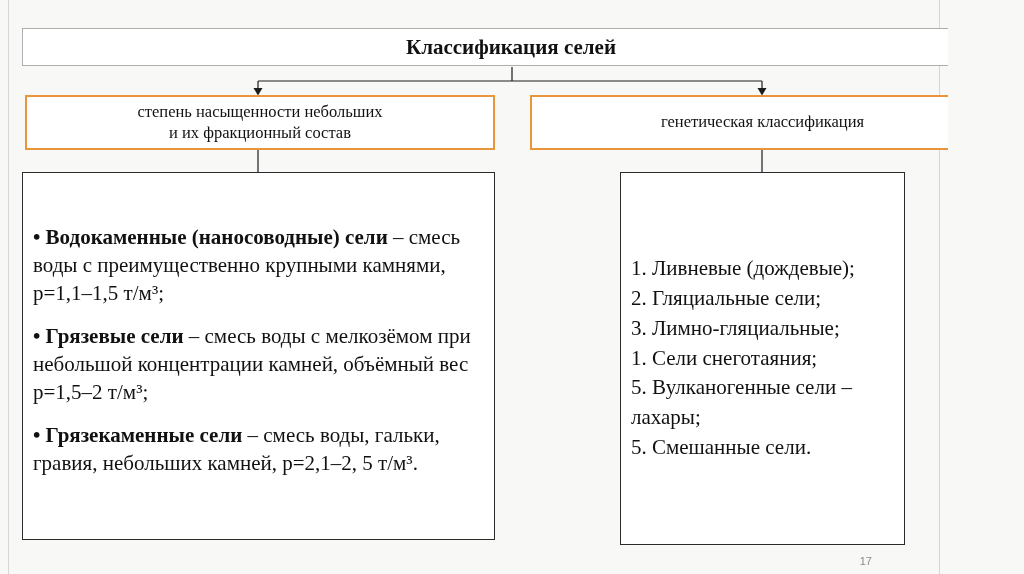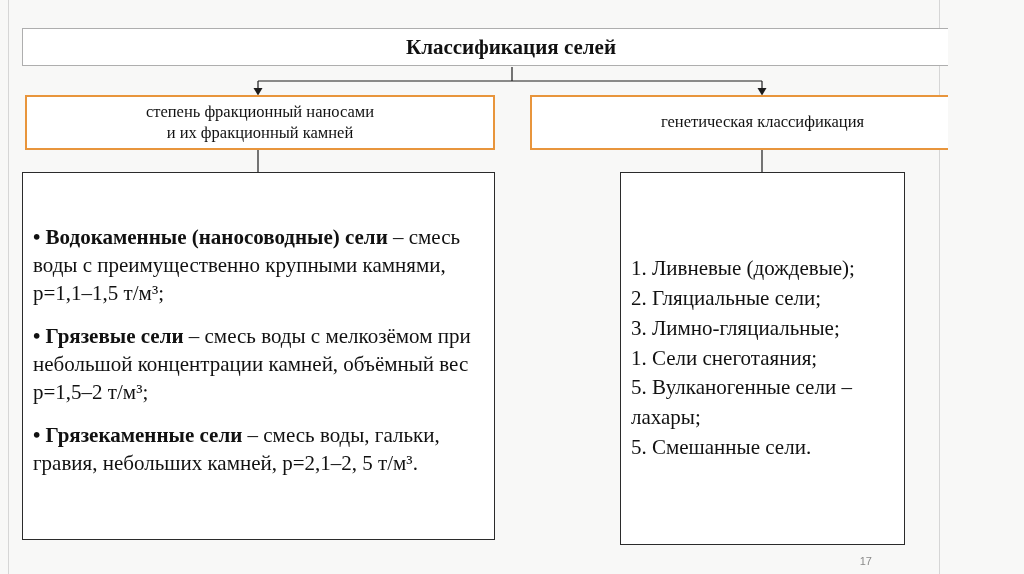--- a/index.html
+++ b/index.html
@@ -132,22 +132,22 @@
     <line x1="258" y1="81" x2="762" y2="81"></line>
     <line x1="258" y1="81" x2="258" y2="89"></line>
     <polygon points="253.5,88 262.5,88 258,95.5"></polygon>
     <line x1="762" y1="81" x2="762" y2="89"></line>
     <polygon points="757.5,88 766.5,88 762,95.5"></polygon>
     <line x1="258" y1="150" x2="258" y2="173"></line>
     <line x1="762" y1="150" x2="762" y2="173"></line>
   </svg>
 
   <div class="branch branch-left">
-    <span class="line">степень фракционный наносами</span>
-    <span class="line">и их фракционный камней</span>
+    <span class="line">степень насыщенности небольших</span>
+    <span class="line">и их фракционный состав</span>
   </div>
 
   <div class="branch branch-right">
     <span class="line">генетическая классификация</span>
   </div>
 
   <div class="content-box left-box">
     <p class="bullet">
       <strong>• Водокаменные (наносоводные) сели</strong><span> – смесь воды с преимущественно крупными камнями, р=1,1–1,5 т/м³;</span>
     </p>

